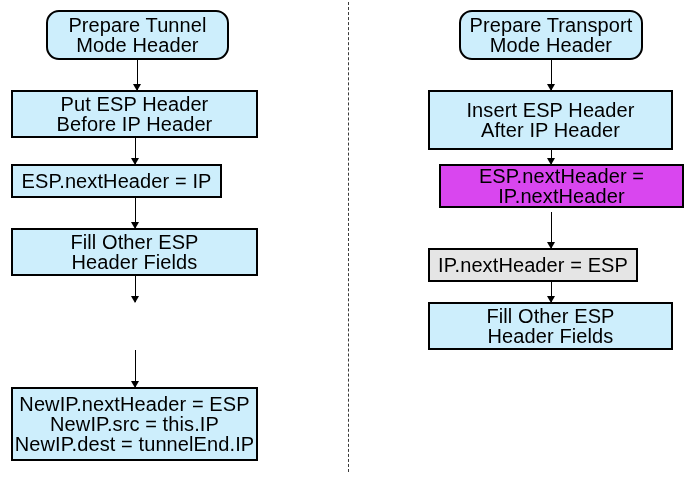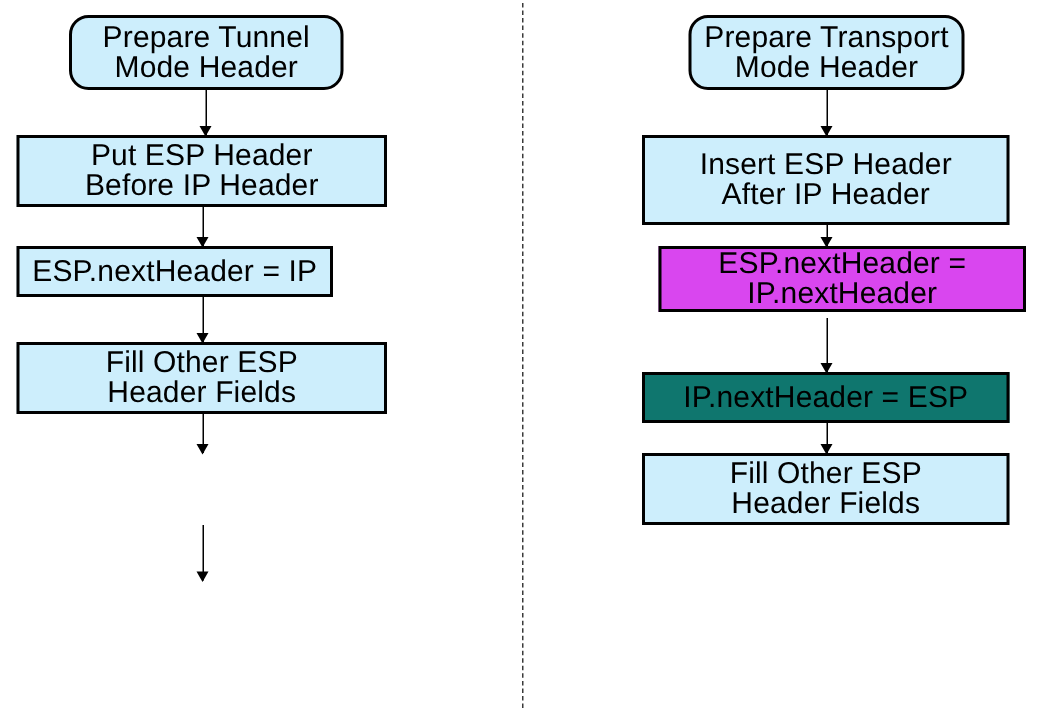--- a/index.html
+++ b/index.html
@@ -91,20 +91,23 @@
       <div class="shaft" style="border-left-color: rgb(0, 0, 0);"></div>
       <div class="head" style="border-top-color: rgb(0, 0, 0);"></div>
     </div>
     <div class="node terminator" style="left: 46px; top: 10px; width: 183px; height: 50px; background: rgb(205, 238, 252); border-color: rgb(0, 0, 0);">Prepare Tunnel
 Mode Header</div>
     <div class="node" style="left: 11px; top: 90px; width: 247px; height: 48px; background: rgb(205, 238, 252); border-color: rgb(0, 0, 0);">Put ESP Header
 Before IP Header</div>
     <div class="node" style="left: 11px; top: 164px; width: 211px; height: 34px; background: rgb(205, 238, 252); border-color: rgb(0, 0, 0);">ESP.nextHeader = IP</div>
     <div class="node" style="left: 11px; top: 228px; width: 247px; height: 48px; background: rgb(205, 238, 252); border-color: rgb(0, 0, 0);">Fill Other ESP
 Header Fields</div>
+    <div class="node" style="left: 11px; top: 387px; width: 247px; height: 74px; background: rgb(205, 238, 252); border-color: rgb(0, 0, 0);">NewIP.nextHeader = ESP
+NewIP.src = this.IP
+NewIP.dest = tunnelEnd.IP</div>
     <div class="arrow" style="left: 551px; top: 60px; height: 30px;">
       <div class="shaft" style="border-left-color: rgb(0, 0, 0);"></div>
       <div class="head" style="border-top-color: rgb(0, 0, 0);"></div>
     </div>
     <div class="arrow" style="left: 551px; top: 138px; height: 26px;">
       <div class="shaft" style="border-left-color: rgb(0, 0, 0);"></div>
       <div class="head" style="border-top-color: rgb(0, 0, 0);"></div>
     </div>
     <div class="arrow" style="left: 551px; top: 212px; height: 36px;">
       <div class="shaft" style="border-left-color: rgb(0, 0, 0);"></div>
@@ -113,16 +116,16 @@
     <div class="arrow" style="left: 551px; top: 282px; height: 20px;">
       <div class="shaft" style="border-left-color: rgb(0, 0, 0);"></div>
       <div class="head" style="border-top-color: rgb(0, 0, 0);"></div>
     </div>
     <div class="node terminator" style="left: 459px; top: 10px; width: 184px; height: 50px; background: rgb(205, 238, 252); border-color: rgb(0, 0, 0);">Prepare Transport
 Mode Header</div>
     <div class="node" style="left: 428px; top: 90px; width: 245px; height: 60px; background: rgb(205, 238, 252); border-color: rgb(0, 0, 0);">Insert ESP Header
 After IP Header</div>
     <div class="node" style="left: 428px; top: 164px; width: 245px; height: 44px; background: #d946ef; border-color: rgb(0, 0, 0); margin-left: 11px;">ESP.nextHeader =
 IP.nextHeader</div>
-    <div class="node" style="left: 428px; top: 248px; width: 245px; height: 34px; background: #0f766e; border-color: rgb(0, 0, 0);">IP.nextHeader = ESP</div>
+    <div class="node" style="left: 428px; top: 248px; width: 210px; height: 34px; background: #e5e5e5; border-color: rgb(0, 0, 0);">IP.nextHeader = ESP</div>
     <div class="node" style="left: 428px; top: 302px; width: 245px; height: 48px; background: rgb(205, 238, 252); border-color: rgb(0, 0, 0);">Fill Other ESP
 Header Fields</div>
   </div>
 
 </body></html>

